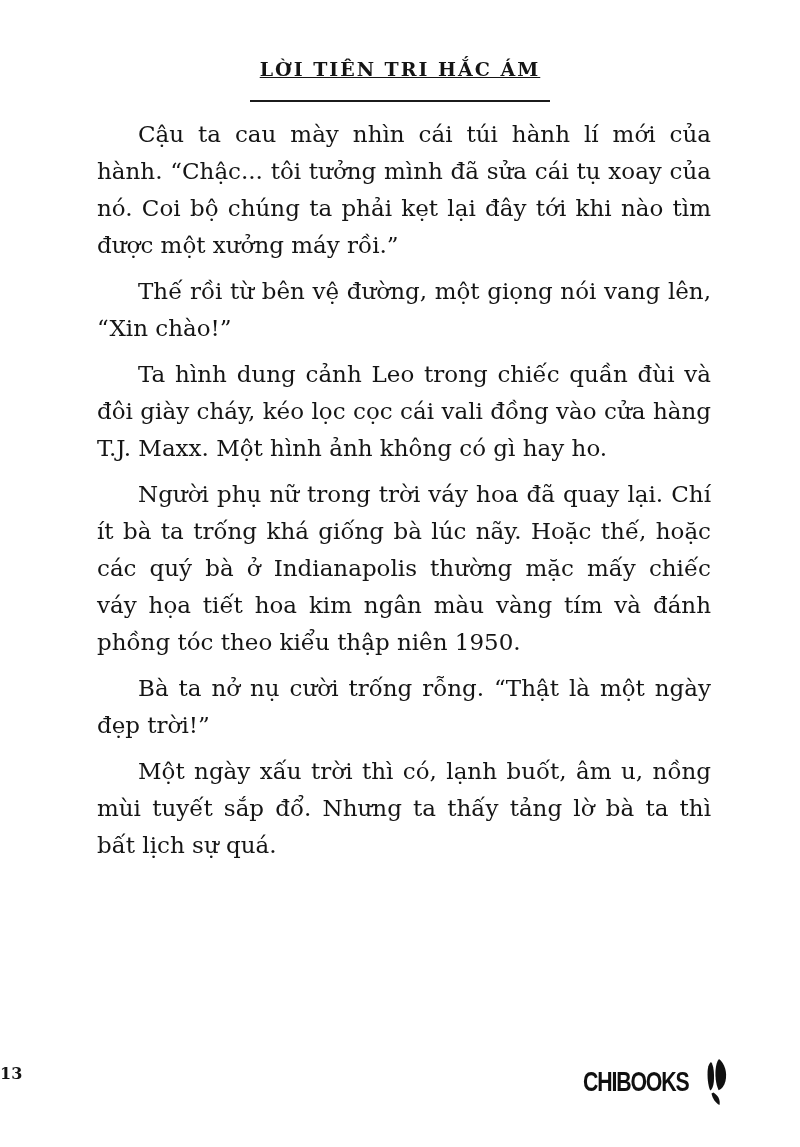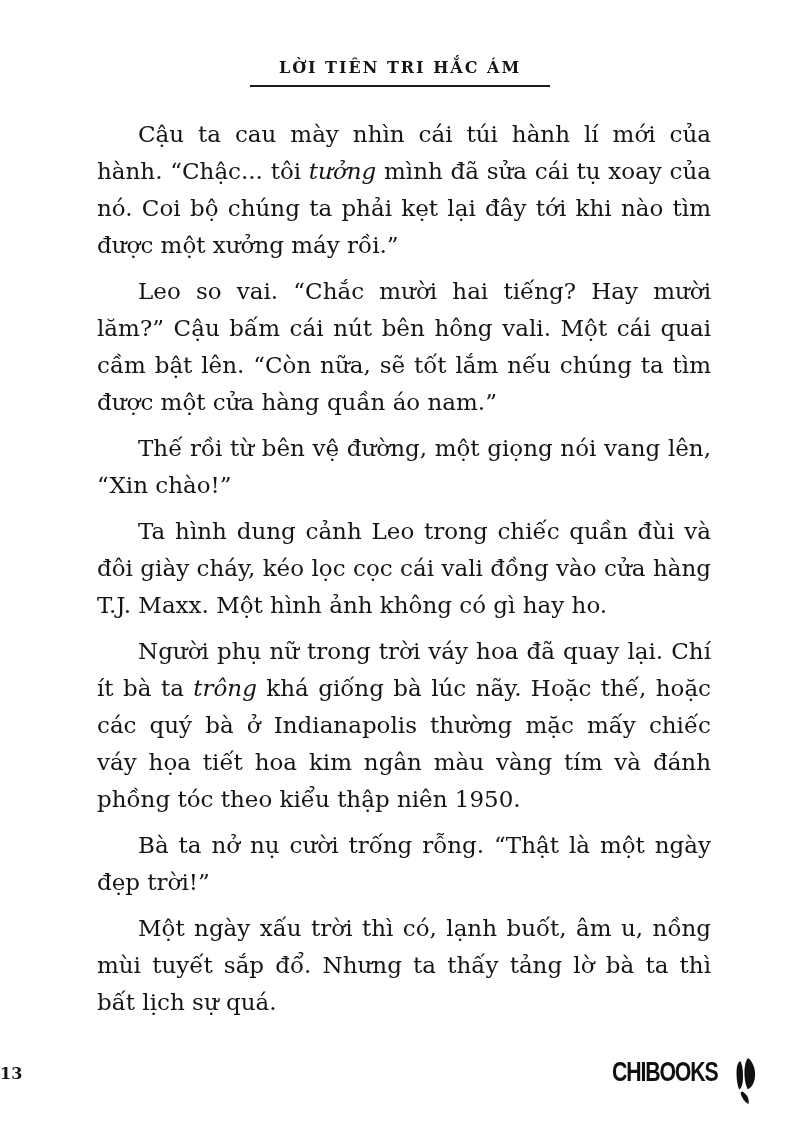--- a/index.html
+++ b/index.html
@@ -16,52 +16,54 @@
     background: #ffffff;
   }
   
   .running-header {
     position: absolute;
     top: 58px; left: 50%;
     transform: translateX(-50%);
     width: 300px;
     text-align: center;
     border-bottom: 2px solid #1b1b1b;
-    padding-bottom: 8px;
-    font-size: 16px;
+    padding-bottom: 20px;
+    font-size: 19px;
     font-weight: bold;
     letter-spacing: 2px;
     white-space: nowrap;
+    text-decoration: underline;
   }
   
   .body-text {
     position: absolute;
     top: 116px; left: 97px;
     width: 614px;
     font-size: 23px;
     line-height: 37px;
     text-align: justify;
   }
   .body-text p {
     margin: 0 0 9px 0;
     text-indent: 41px;
   }
-  .italic { font-style: italic; }
+  .italic { }
   
   .page-number {
     position: absolute;
     top: 1064px; left: 0; right: 0;
     text-align: left;
     font-size: 16px;
     font-weight: bold;
   }
   .publisher-logo {
     position: absolute;
-    top: 1056px; left: 612px;
+    top: 1056px; left: 583px;
     display: flex;
+    align-items: center;
     height: 52px;
   }
   .publisher-logo .logo-text {
     font-family: "Liberation Sans", sans-serif;
     font-weight: bold;
     font-size: 28px;
     letter-spacing: -1.5px;
     transform: scaleX(0.76);
     transform-origin: left center;
     color: #101010;
@@ -75,24 +77,23 @@
 </style>
 </head>
 <body>
 
 <div class="page">
 
   <div class="running-header">LỜI TIÊN TRI HẮC ÁM</div>
 
   <section class="body-text">
       <p><span>Cậu ta cau mày nhìn cái túi hành lí mới của hành. “Chậc... tôi </span><span class="italic">tưởng</span><span> mình đã sửa cái tụ xoay của nó. Coi bộ chúng ta phải kẹt lại đây tới khi nào tìm được một xưởng máy rồi.”</span></p>
-      <p><span>Leo so vai. “Chắc mười hai tiếng? Hay mười lăm?” Cậu bấm cái nút bên hông vali. Một cái quai cầm bật lên. “Còn nữa, sẽ tốt lắm nếu chúng ta tìm được một cửa hàng quần áo nam.”</span></p>
       <p><span>Thế rồi từ bên vệ đường, một giọng nói vang lên, “Xin chào!”</span></p>
       <p><span>Ta hình dung cảnh Leo trong chiếc quần đùi và đôi giày cháy, kéo lọc cọc cái vali đồng vào cửa hàng T.J. Maxx. Một hình ảnh không có gì hay ho.</span></p>
-      <p><span>Người phụ nữ trong trời váy hoa đã quay lại. Chí ít bà ta </span><span class="italic">trông</span><span> khá giống bà lúc nãy. Hoặc thế, hoặc các quý bà ở Indianapolis thường mặc mấy chiếc váy họa tiết hoa kim ngân màu vàng tím và đánh phồng tóc theo kiểu thập niên 1950.</span></p>
+      <p><span>Người phụ nữ trong trời váy hoa đã quay lại. Chí ít bà ta </span><span class="italic">trống</span><span> khá giống bà lúc nãy. Hoặc thế, hoặc các quý bà ở Indianapolis thường mặc mấy chiếc váy họa tiết hoa kim ngân màu vàng tím và đánh phồng tóc theo kiểu thập niên 1950.</span></p>
       <p><span>Bà ta nở nụ cười trống rỗng. “Thật là một ngày đẹp trời!”</span></p>
       <p><span>Một ngày xấu trời thì có, lạnh buốt, âm u, nồng mùi tuyết sắp đổ. Nhưng ta thấy tảng lờ bà ta thì bất lịch sự quá.</span></p>
     </section>
 
   <div class="page-number">13</div>
 
   <div class="publisher-logo">
     <span class="logo-text">CHIBOOKS</span>
     <span class="logo-icon">
       <svg viewBox="0 0 30 50" width="30" height="50" xmlns="http://www.w3.org/2000/svg" aria-hidden="true">

